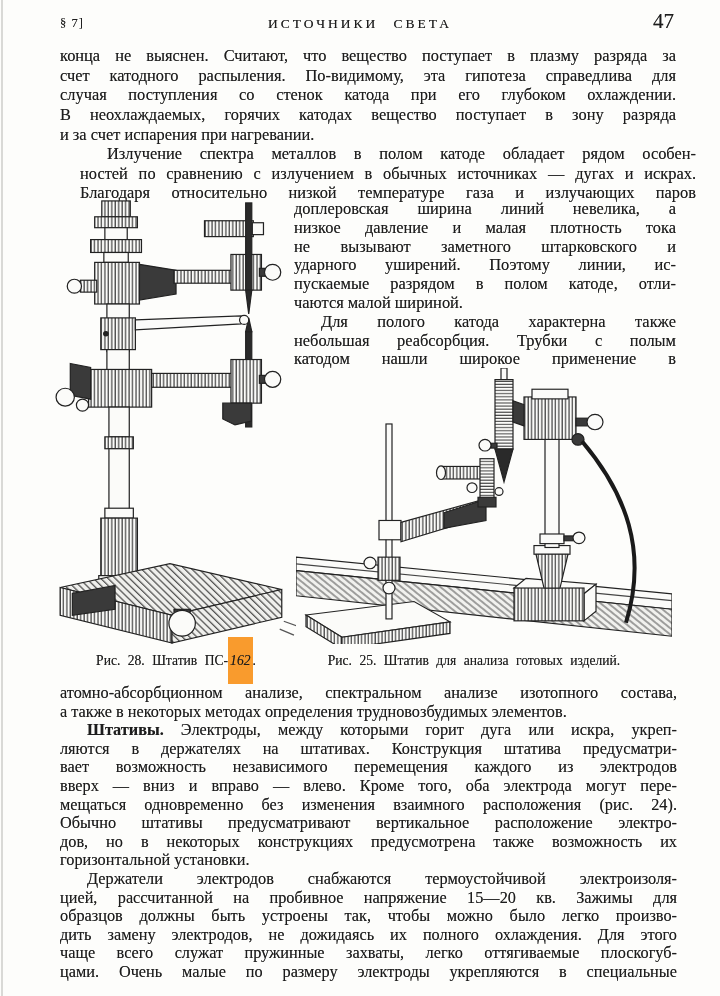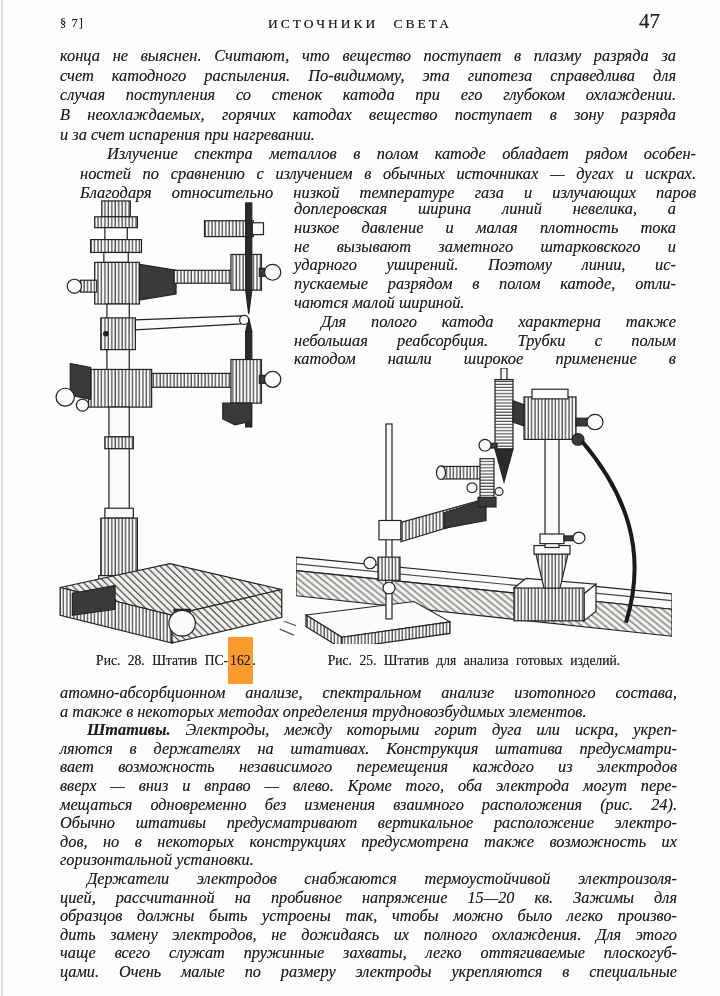--- a/index.html
+++ b/index.html
@@ -7,43 +7,43 @@
     position:relative;width:720px;height:996px;background:#fdfdfb;
     font-family:"Liberation Serif","DejaVu Serif",serif;color:#1d1d1d;
     overflow:hidden;
     text-shadow:0 0 .4px rgba(20,20,20,.55);
   }
   .scan-edge{position:absolute;left:1px;top:0;width:2px;height:100%;background:#d9d9d6;}
   
   .hdr-section{position:absolute;left:60px;top:16px;font-size:12.5px;letter-spacing:1px;}
   .hdr-title{position:absolute;left:0;top:16px;width:720px;text-align:center;
     font-size:13.5px;letter-spacing:3px;word-spacing:9px;}
-  .hdr-page{position:absolute;right:60px;top:9px;font-size:21px;}
+  .hdr-page{position:absolute;right:46px;top:9px;font-size:21px;}
   
   .tblock{position:absolute;font-size:16.4px;}
-  .tline{text-align:justify;text-align-last:justify;white-space:nowrap;font-style:italic;}
+  .tline{text-align:justify;text-align-last:justify;white-space:nowrap;}
   .tline.endline{text-align-last:left;}
   .tline.indent{text-indent:27px;}
   #para1{left:60px;top:46px;width:616px;}
   #para1 .tline,#para2full .tline{line-height:19.7px;}
   #para2full{left:60px;top:144px;width:616px;margin-left:20px;}
   #rightcol{left:294px;top:200px;width:382px;}
   #rightcol .tline{line-height:18.8px;}
   #bottom{left:60px;top:684px;width:617px;font-size:16.3px;}
   #bottom .tline{line-height:18.6px;}
   #bottom .para-lead{font-weight:bold;}
   
   .fig{position:absolute;}
   #fig24{left:52px;top:193px;width:244px;height:452px;}
   #fig25{left:296px;top:368px;width:376px;height:276px;}
   .fig svg{width:100%;height:100%;display:block;}
   .caption{position:absolute;top:653px;font-size:13.6px;word-spacing:4px;text-align:center;}
   #cap24{left:58px;width:236px;}
   #cap25{left:298px;width:352px;}
-  .hl{padding:16px 2px;}
+  .hl{padding:16px 2px;font-style:italic;}
 </style>
 </head>
 <body>
 
 <div class="page">
   <div class="scan-edge"></div>
 
   <div class="hdr-section">§ 7]</div>
   <div class="hdr-title">ИСТОЧНИКИ СВЕТА</div>
   <div class="hdr-page">47</div>

